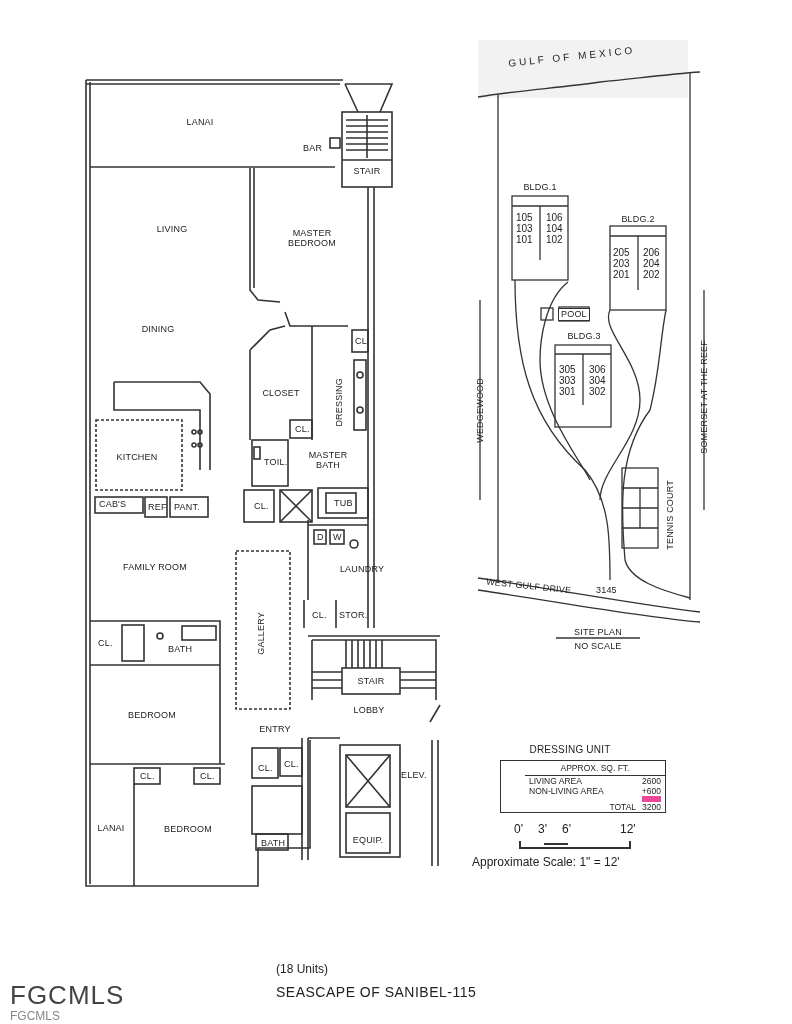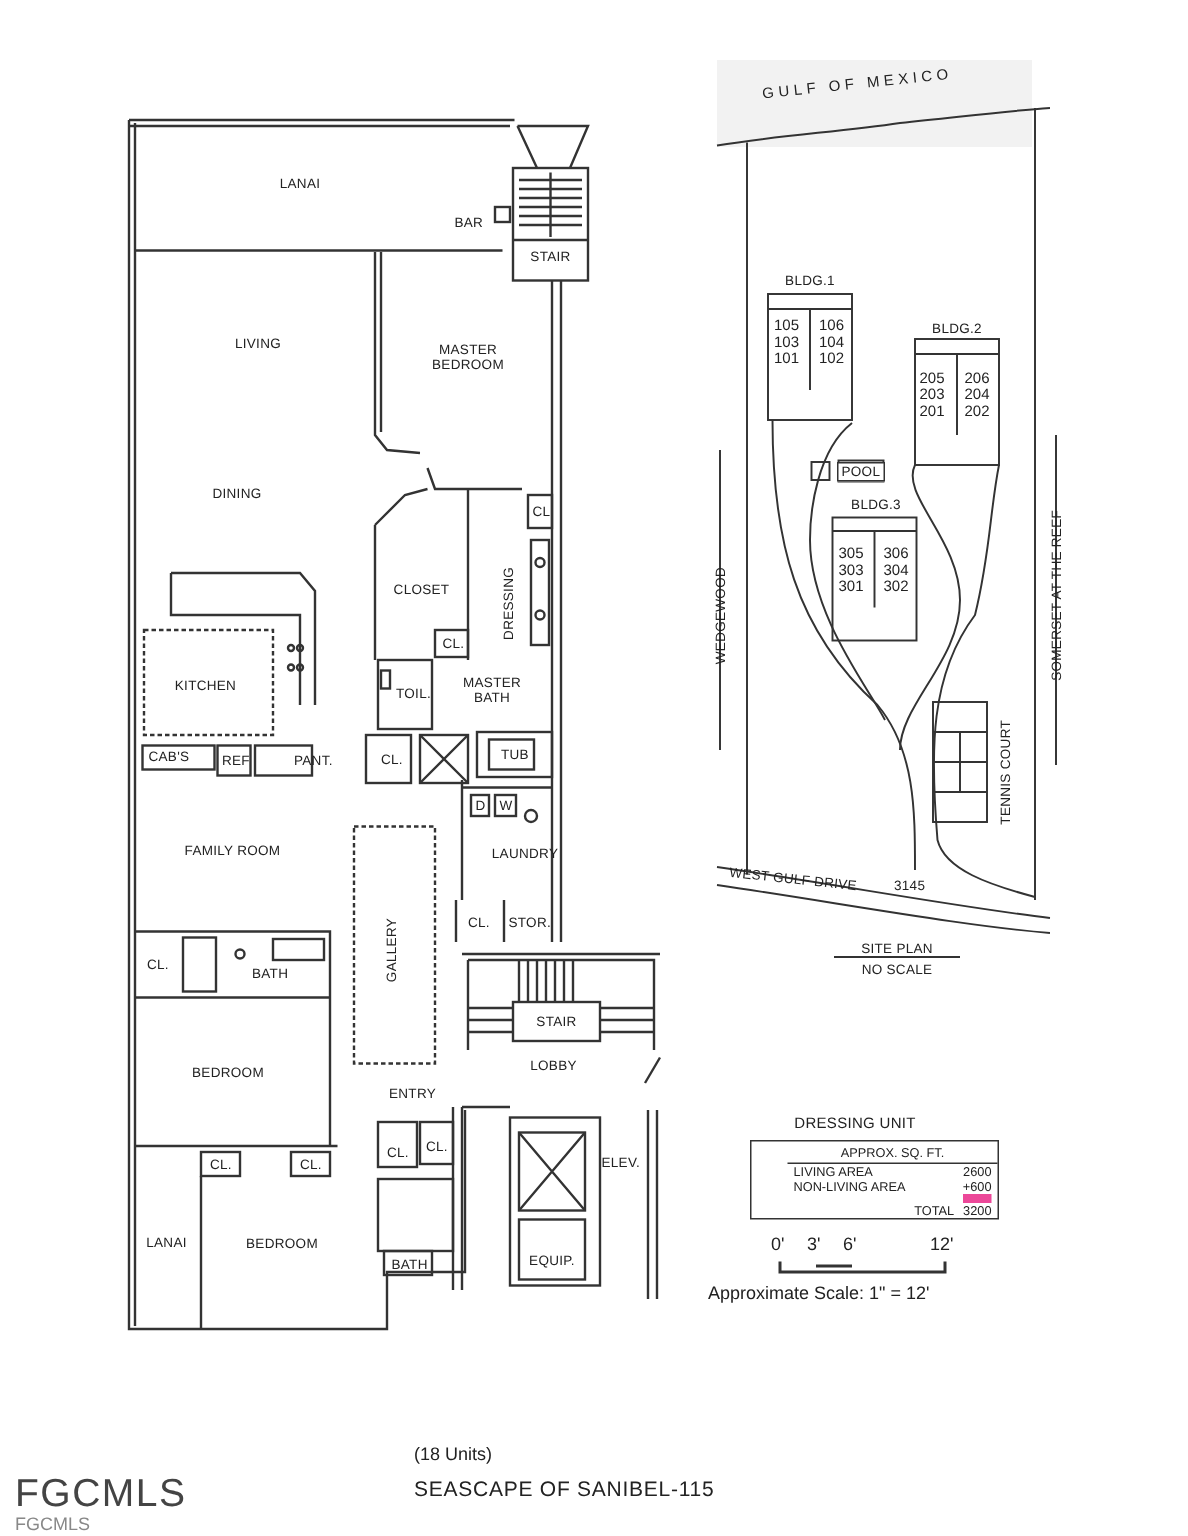--- a/index.html
+++ b/index.html
@@ -155,27 +155,27 @@
 <div class="lbl" style="left:355px;top:337px;">CL</div>
 <div class="lbl c" style="left:281px;top:389px;">CLOSET</div>
 <div class="lbl vert" style="left:335px;top:378px;">DRESSING</div>
 <div class="lbl c" style="left:137px;top:453px;">KITCHEN</div>
 <div class="lbl" style="left:295px;top:425px;">CL.</div>
 <div class="lbl" style="left:264px;top:458px;">TOIL.</div>
 <div class="lbl c" style="left:328px;top:451px;">MASTER</div>
 <div class="lbl c" style="left:328px;top:461px;">BATH</div>
 <div class="lbl" style="left:99px;top:500px;">CAB'S</div>
 <div class="lbl" style="left:148px;top:503px;">REF</div>
-<div class="lbl" style="left:174px;top:503px;margin-left:22px;">PANT.</div>
+<div class="lbl" style="left:174px;top:503px;">PANT.</div>
 <div class="lbl" style="left:254px;top:502px;">CL.</div>
 <div class="lbl" style="left:334px;top:499px;">TUB</div>
 <div class="lbl" style="left:317px;top:533px;">D</div>
 <div class="lbl" style="left:333px;top:533px;">W</div>
 <div class="lbl c" style="left:155px;top:563px;">FAMILY ROOM</div>
-<div class="lbl c" style="left:338px;top:565px;padding-left:24px;">LAUNDRY</div>
+<div class="lbl c" style="left:350px;top:565px;padding-left:24px;">LAUNDRY</div>
 <div class="lbl vert" style="left:257px;top:612px;">GALLERY</div>
 <div class="lbl" style="left:312px;top:611px;">CL.</div>
 <div class="lbl" style="left:339px;top:611px;text-align:right;">STOR.</div>
 <div class="lbl" style="left:98px;top:639px;">CL.</div>
 <div class="lbl" style="left:168px;top:645px;">BATH</div>
 <div class="lbl c" style="left:371px;top:677px;">STAIR</div>
 <div class="lbl c" style="left:369px;top:706px;">LOBBY</div>
 <div class="lbl c" style="left:152px;top:711px;">BEDROOM</div>
 <div class="lbl c" style="left:275px;top:725px;">ENTRY</div>
 <div class="lbl" style="left:258px;top:764px;">CL.</div>

